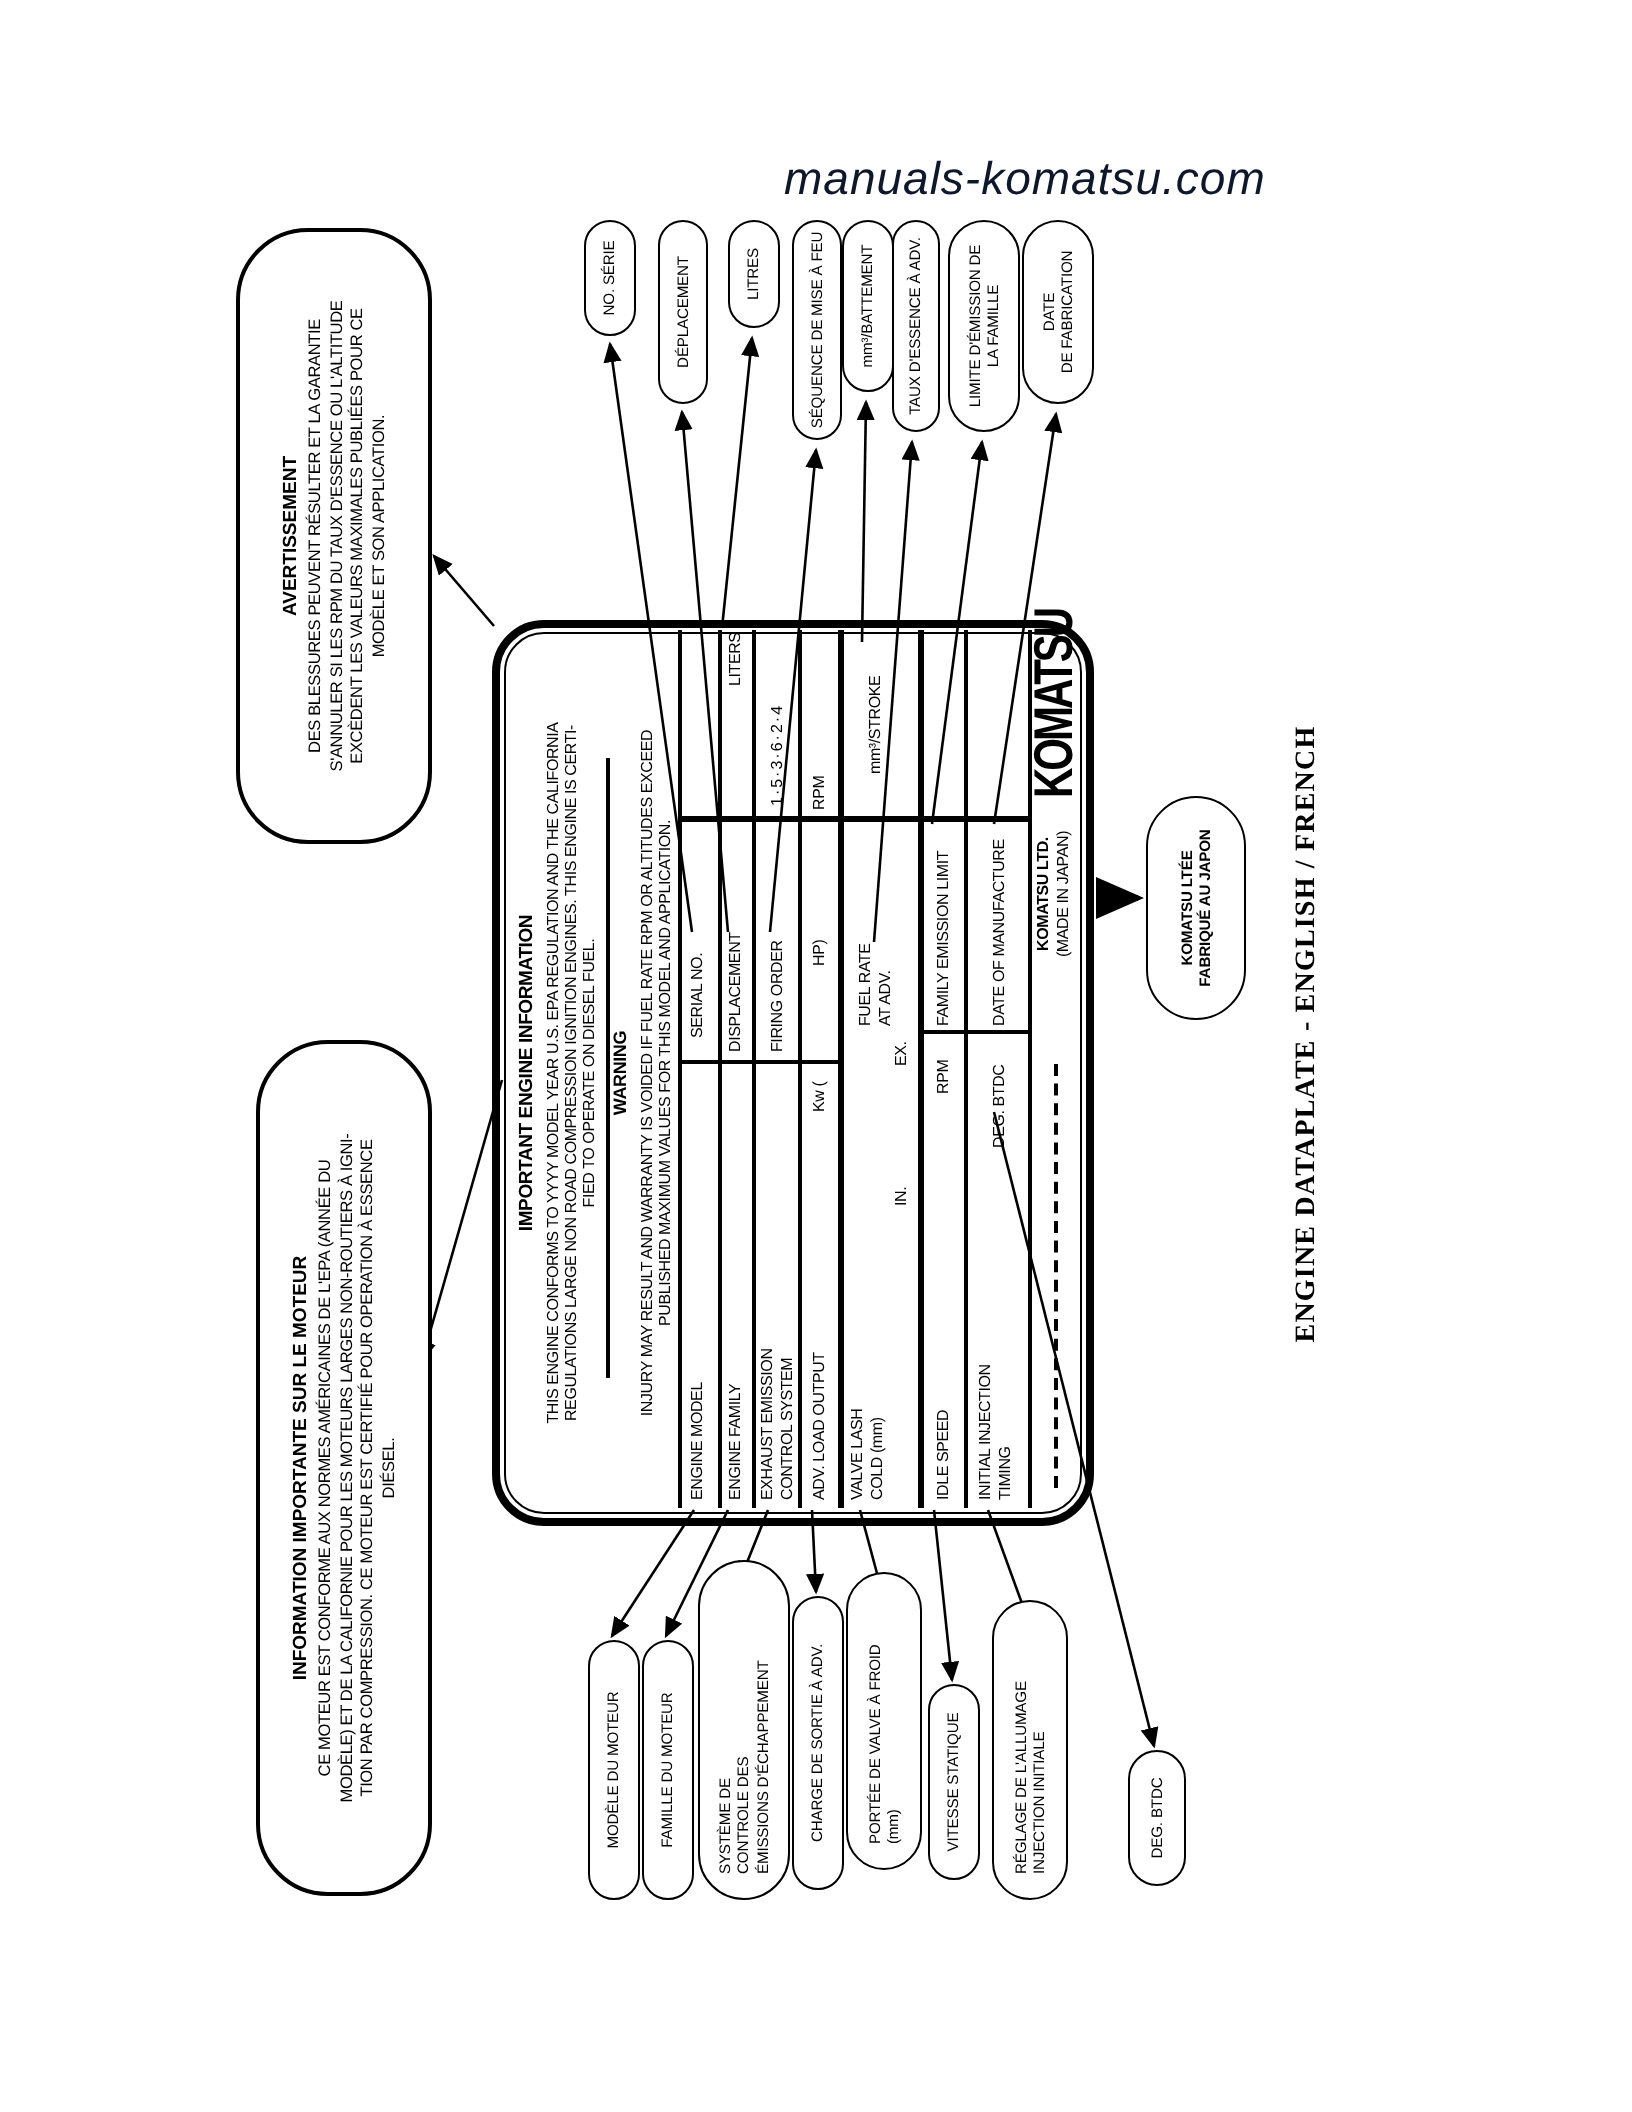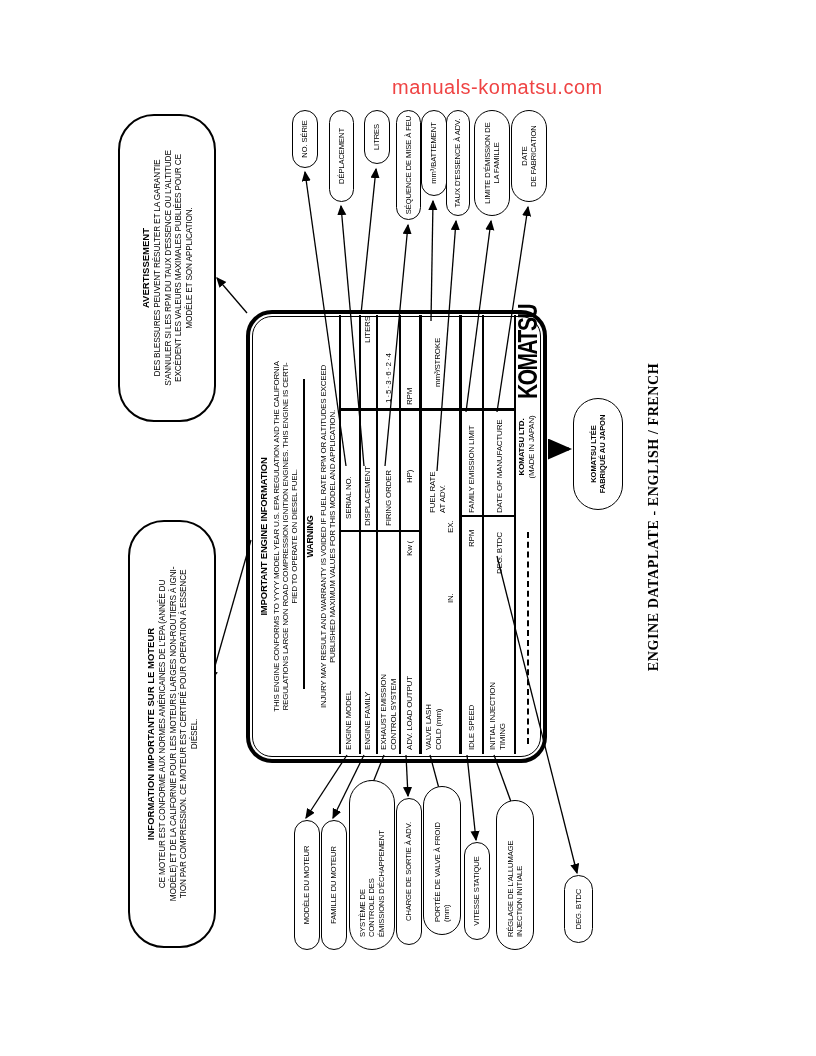--- a/index.html
+++ b/index.html
@@ -1,19 +1,19 @@
 <!DOCTYPE html>
 <html><head>
 <meta charset="utf-8">
 <style>
   html,body{margin:0;padding:0;background:#888;}
   .page{position:relative;width:816px;height:1056px;background:#ffffff;overflow:hidden;
         font-family:"Liberation Sans",sans-serif;color:#000;}
-  .watermark{position:absolute;left:392px;top:76px;font-size:20px;letter-spacing:0.5px;
-        color:#ef4444;z-index:5;}
+  .watermark{position:absolute;left:392px;top:76px;font-size:23px;letter-spacing:0.5px;
+        color:#0f172a;z-index:5;font-style:italic;}
   
   .rot{position:absolute;left:0;top:0;width:1056px;height:816px;
        transform-origin:0 0;transform:translateY(1056px) rotate(-90deg);}
   .leads{position:absolute;left:0;top:0;z-index:1;}
   .bubble{position:absolute;border:2.5px solid #000;border-radius:36px;background:#fff;
           display:flex;flex-direction:column;align-items:center;justify-content:center;
           text-align:center;z-index:2;}
   .bubble .bt{font-weight:bold;font-size:9.5px;line-height:12px;}
   .bubble .bl{font-size:8.3px;line-height:10.5px;letter-spacing:-0.2px;}
   .pill{position:absolute;border:1.6px solid #000;border-radius:999px;background:#fff;

